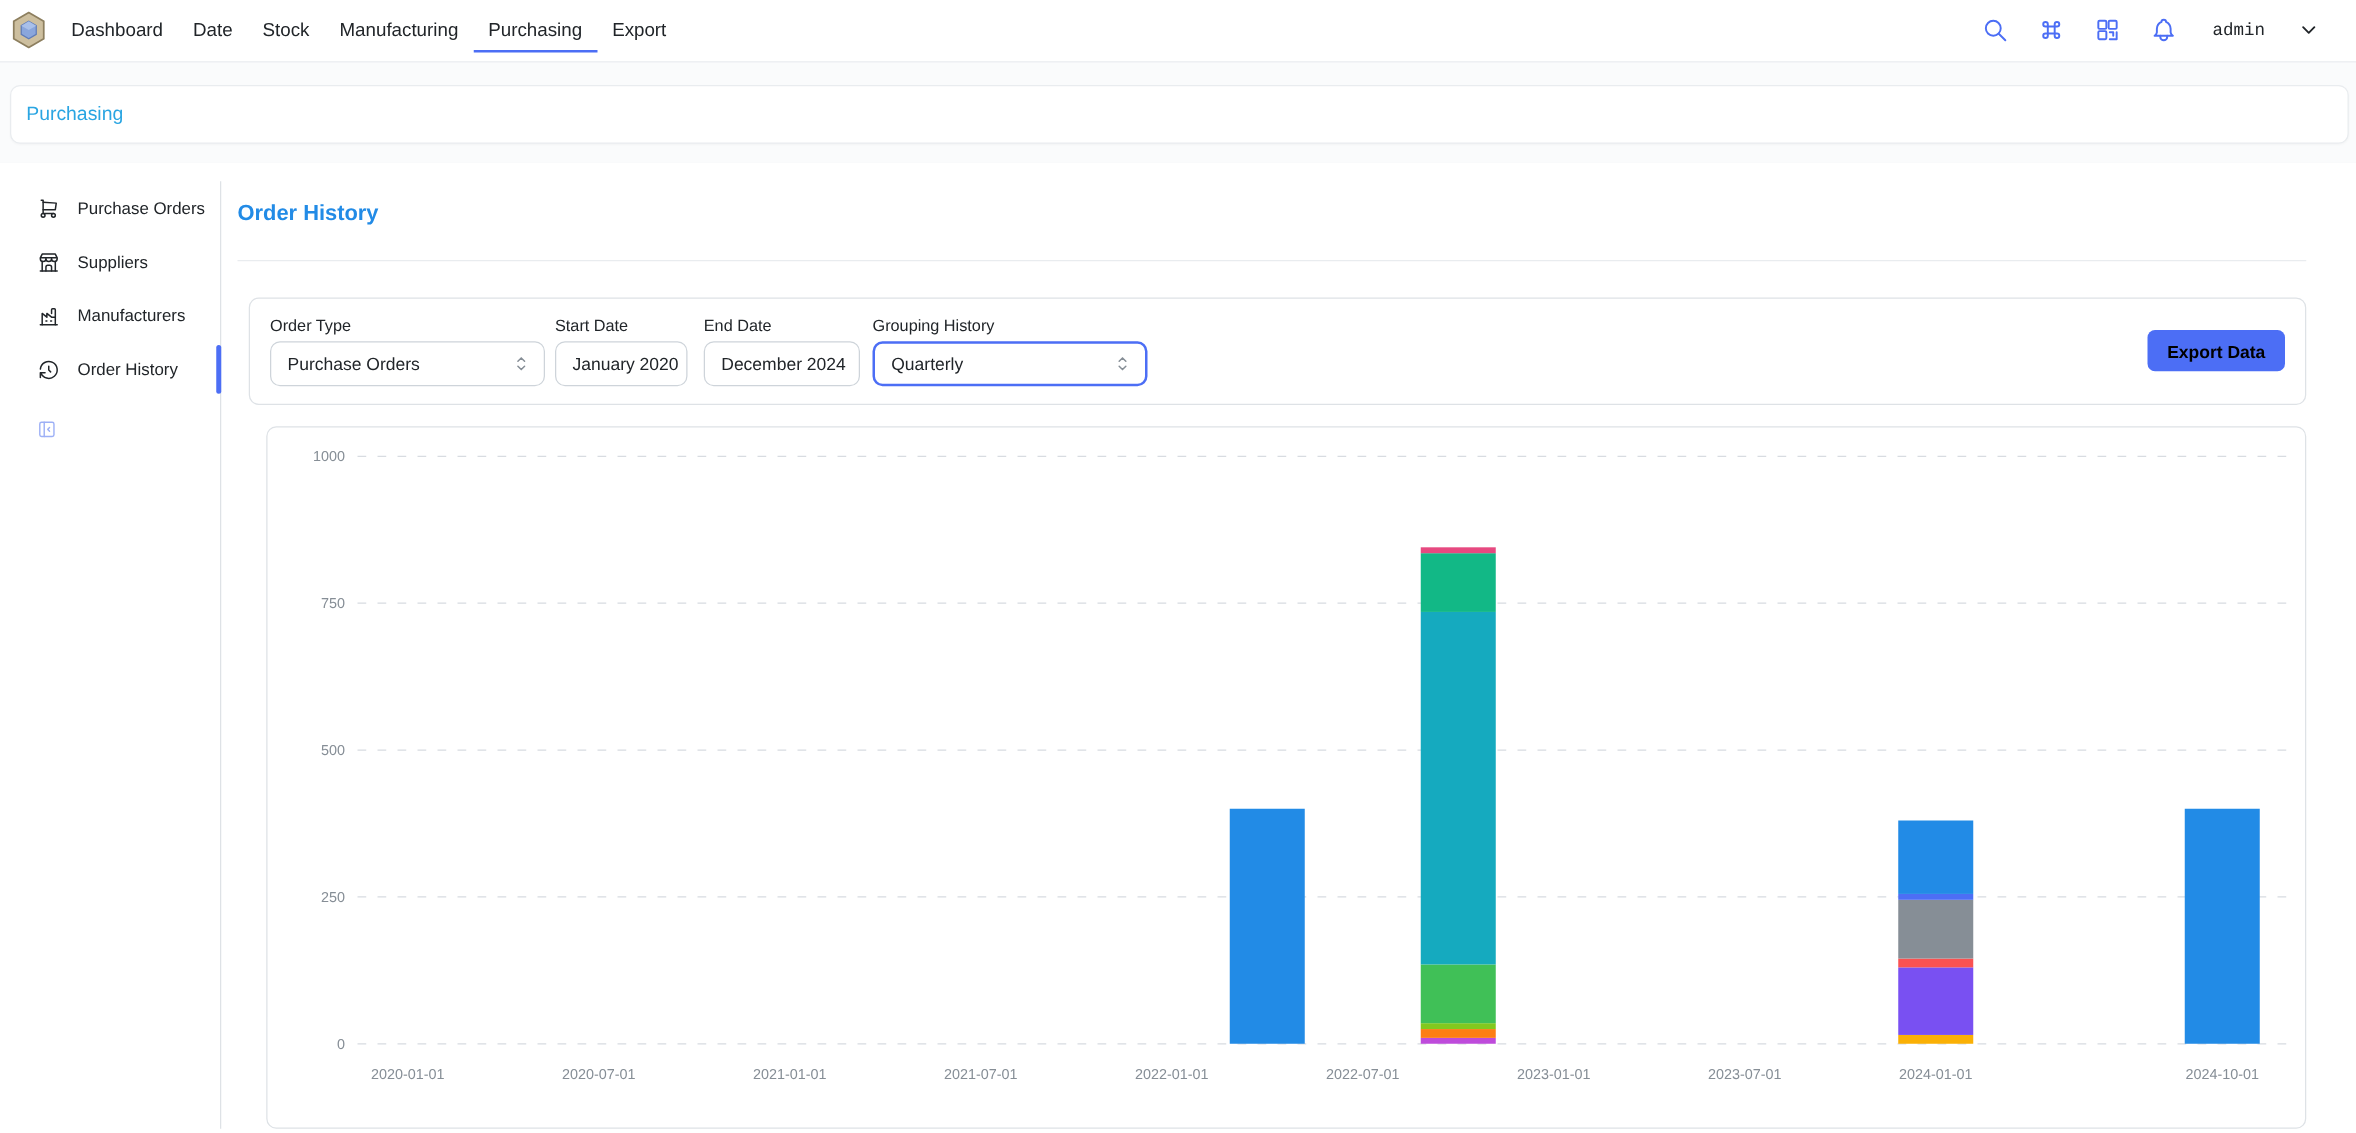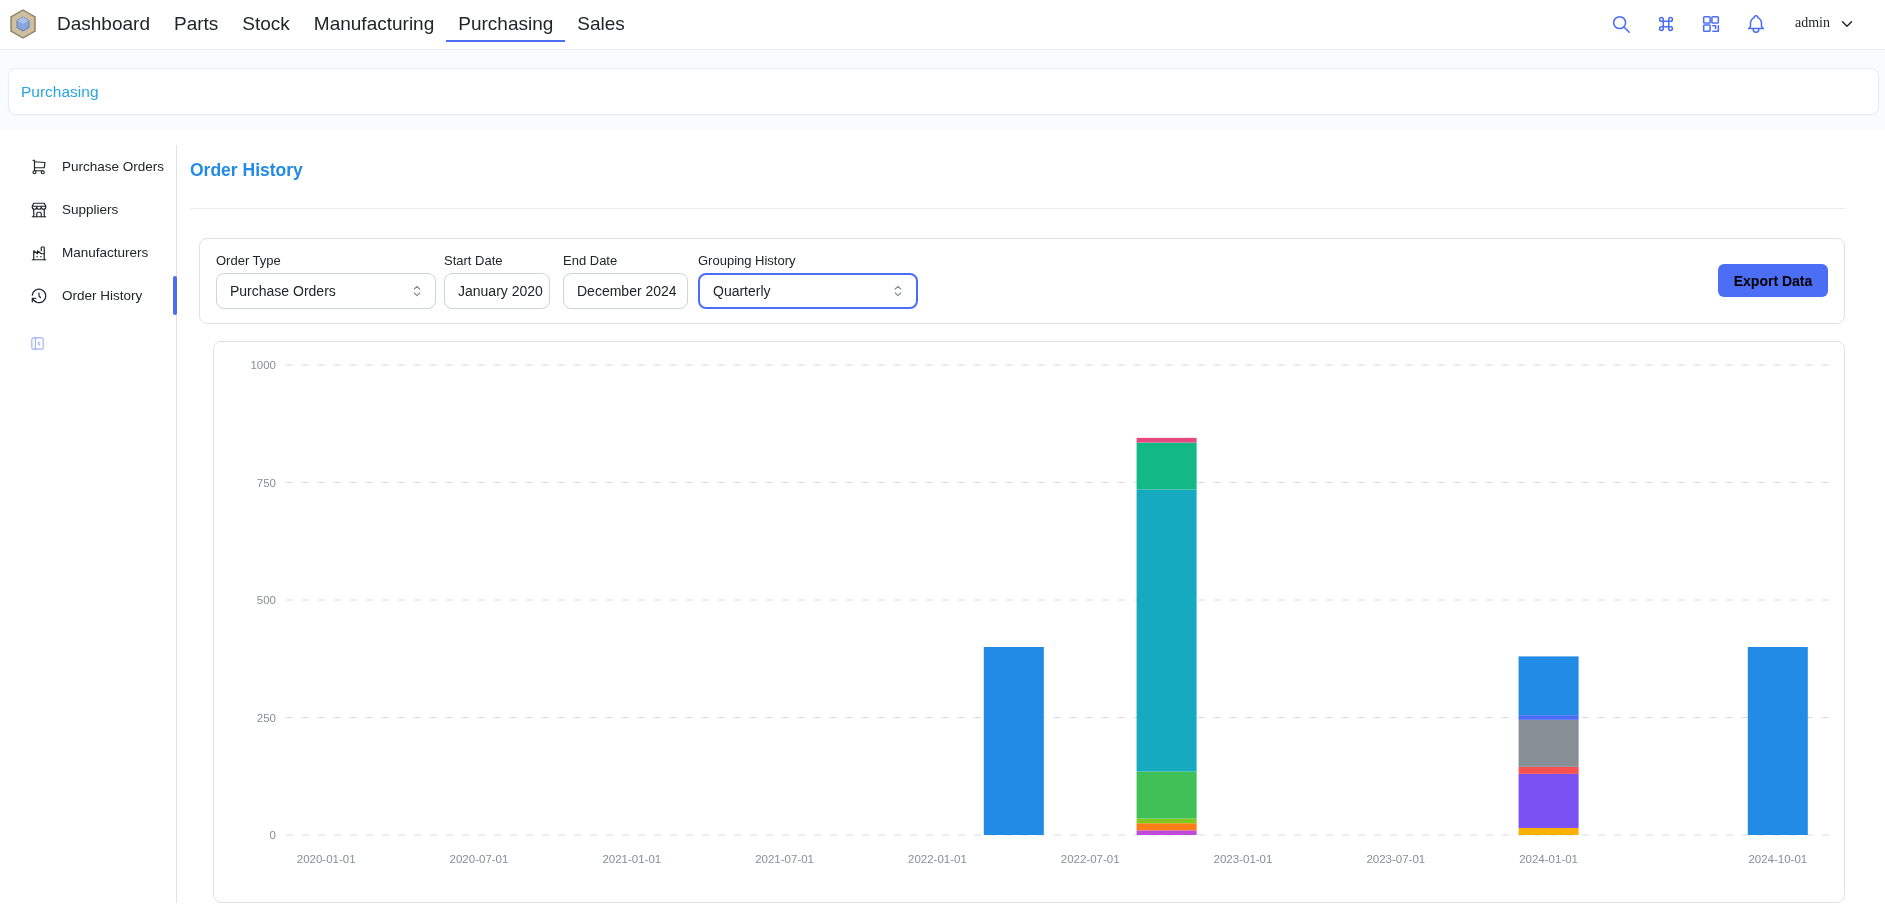--- a/index.html
+++ b/index.html
@@ -2,26 +2,26 @@
 <html><head>
 <meta charset="utf-8">
 <style>
   html,body{margin:0;padding:0;background:#ffffff;font-family:"Liberation Sans",sans-serif;}
   .app{position:relative;width:1885px;height:906px;overflow:hidden;background:#fff;color:#212529;}
 
   
   .navbar{position:absolute;left:0;top:0;width:1885px;height:49px;background:#fff;border-bottom:1px solid #e9ecef;z-index:5;}
   .logo{position:absolute;left:8px;top:9px;width:30px;height:30px;cursor:pointer;}
   .tabs{position:absolute;left:45px;top:0;height:48px;display:flex;align-items:center;}
-  .tab{position:relative;height:36px;display:flex;align-items:center;padding:0 12px;font-size:19px;color:#212529;cursor:pointer;background:none;border:none;font-family:inherit;}
+  .tab{position:relative;height:36px;display:flex;align-items:center;padding:0 12px;font-size:15px;color:#212529;cursor:pointer;background:none;border:none;font-family:inherit;}
   .tab.active::after{content:"";position:absolute;left:0;right:0;bottom:0;height:2px;background:#4c6ef5;}
   .nav-right{position:absolute;right:23px;top:0;height:48px;display:flex;align-items:center;gap:21px;}
   .icon-btn{width:24px;height:24px;color:#4c6ef5;cursor:pointer;background:none;border:none;padding:0;display:flex;align-items:center;justify-content:center;}
   .icon-btn svg{width:22px;height:22px;}
-  .user-btn{display:flex;align-items:flex-start;gap:8px;cursor:pointer;background:none;border:none;font-family:Liberation Serif, serif;}
+  .user-btn{display:flex;align-items:flex-end;gap:26px;cursor:pointer;background:none;border:none;font-family:Liberation Mono, monospace;}
   .user-name{font-size:14px;color:#212529;}
   .user-btn svg{width:18px;height:18px;color:#212529;}
 
   
   .crumb-strip{position:absolute;left:0;top:49px;width:1885px;height:81px;background:#fafbfc;border-bottom:1px solid #eceef1;}
   .crumb-card{position:absolute;left:8px;top:19px;width:1869px;height:45px;background:#fff;border:1px solid #e9ecef;border-radius:8px;box-shadow:0 1px 2px rgba(0,0,0,.03);display:flex;align-items:center;}
   .crumb-title{margin-left:12px;font-size:15.5px;font-weight:500;color:#2aa5e2;}
 
   
   .workspace{position:absolute;left:0;top:130px;width:1885px;height:776px;background:#fff;}
@@ -67,33 +67,33 @@
         <polygon points="15,1 27,8 27,22 15,29 3,22 3,8" fill="#cdbf9f" stroke="#8d7f5f" stroke-width="1.4"></polygon>
         <polygon points="15,8 21,11.5 21,18.5 15,22 9,18.5 9,11.5" fill="#8aa6dc" stroke="#5f7cb8" stroke-width="1"></polygon>
         <polygon points="15,8 21,11.5 15,15 9,11.5" fill="#a9c0ea"></polygon>
       </svg>
     </div>
     <nav class="tabs">
       <button class="tab">
           <span>Dashboard</span>
         </button>
       <button class="tab">
-          <span>Parts</span>
+          <span>Date</span>
         </button>
       <button class="tab">
           <span>Stock</span>
         </button>
       <button class="tab">
           <span>Manufacturing</span>
         </button>
       <button class="tab active">
           <span>Purchasing</span>
         </button>
       <button class="tab">
-          <span>Sales</span>
+          <span>Export</span>
         </button>
     </nav>
     <div class="nav-right">
       <button class="icon-btn">
         <svg viewBox="0 0 24 24" fill="none" stroke="currentColor" stroke-width="1.7" stroke-linecap="round" stroke-linejoin="round">
             <circle cx="10.5" cy="10.5" r="6.5"></circle>
             <path d="M15.5 15.5 21 21"></path>
           </svg>
       </button>
       <button class="icon-btn">

